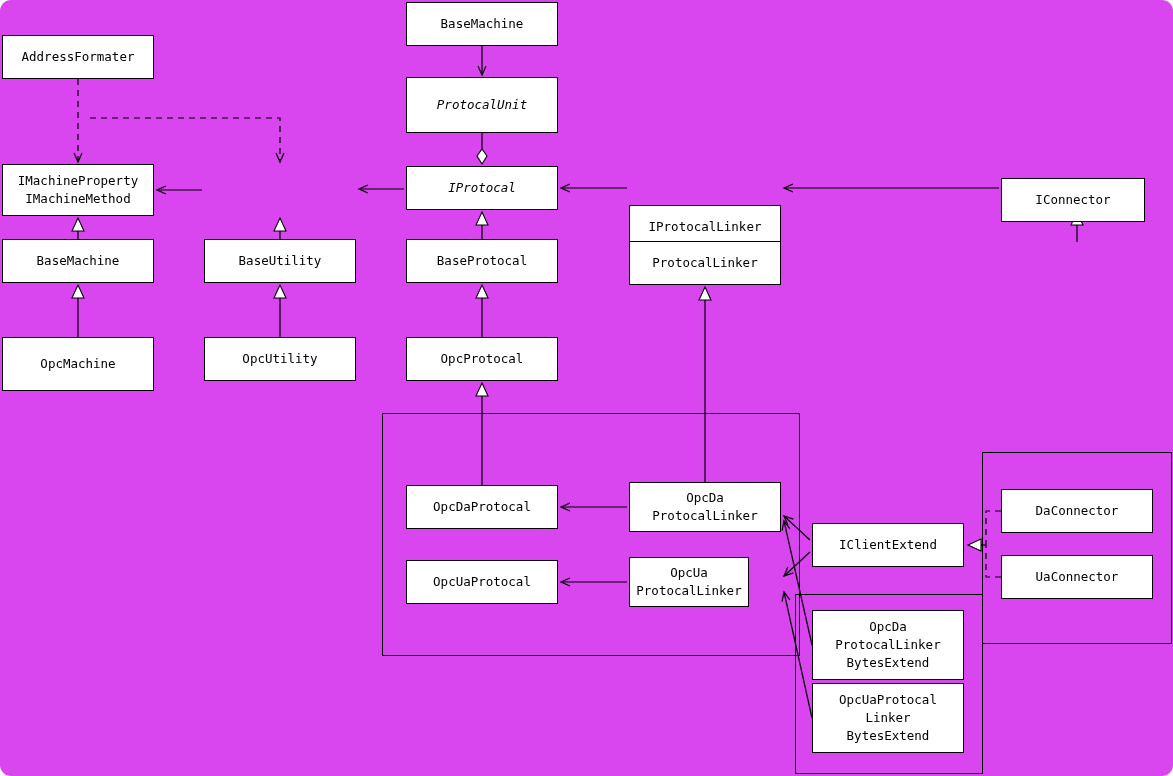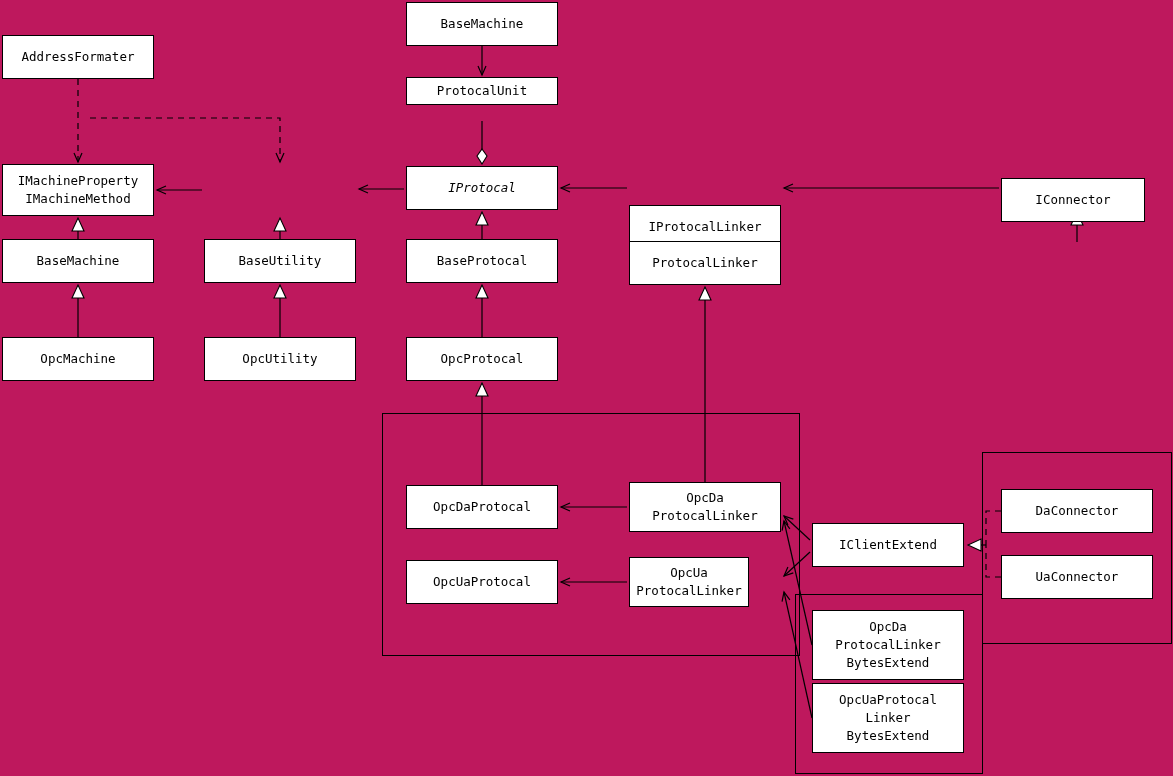--- a/index.html
+++ b/index.html
@@ -4,23 +4,24 @@
 <style>
   html, body {
     margin: 0;
     padding: 0;
     background: #ffffff;
   }
   #canvas {
     position: relative;
     width: 1173px;
     height: 776px;
-    background: #be185d;
+    background: #d946ef;
     font-family: "DejaVu Sans Mono", monospace;
     overflow: hidden;
+    border-radius: 11px;
   }
   .node {
     position: absolute;
     box-sizing: border-box;
     border: 1px solid #000000;
     background: #ffffff;
     display: flex;
     align-items: center;
     justify-content: center;
     text-align: center;
@@ -118,42 +119,42 @@
 
     <line x1="812" y1="645" x2="784" y2="521" stroke="#000" stroke-width="1.2" marker-end="url(#arrowOpen)"></line>
 
     <line x1="812" y1="718" x2="784" y2="592" stroke="#000" stroke-width="1.2" marker-end="url(#arrowOpen)"></line>
   </svg>
 
   <div class="node" style="left:406px; top:2px; width:152px; height:44px;">BaseMachine</div>
 
   <div class="node" style="left:2px; top:35px; width:152px; height:44px;">AddressFormater</div>
 
-  <div class="node" style="left:406px; top:77px; width:152px; height:28px;">ProtocalUnit</div>
+  <div class="node" style="left:406px; top:77px; width:152px; height:56px;font-style:italic;">ProtocalUnit</div>
 
   <div class="node" style="left:2px; top:164px; width:152px; height:52px;">IMachineProperty
 IMachineMethod</div>
 
 
   <div class="node" style="left:406px; top:166px; width:152px; height:44px;font-style:italic;">IProtocal</div>
 
   <div class="node" style="left:629px; top:166px; width:152px; height:44px;margin-top:39px;">IProtocalLinker</div>
 
   <div class="node" style="left:1001px; top:178px; width:144px; height:44px;">IConnector</div>
 
   <div class="node" style="left:2px; top:239px; width:152px; height:44px;">BaseMachine</div>
 
   <div class="node" style="left:204px; top:239px; width:152px; height:44px;">BaseUtility</div>
 
   <div class="node" style="left:406px; top:239px; width:152px; height:44px;">BaseProtocal</div>
 
   <div class="node" style="left:629px; top:241px; width:152px; height:44px;">ProtocalLinker</div>
 
 
-  <div class="node" style="left:2px; top:337px; width:152px; height:44px;">OpcMachine</div>
+  <div class="node" style="left:2px; top:337px; width:152px; height:54px;">OpcMachine</div>
 
   <div class="node" style="left:204px; top:337px; width:152px; height:44px;">OpcUtility</div>
 
   <div class="node" style="left:406px; top:337px; width:152px; height:44px;">OpcProtocal</div>
 
   <div class="node" style="left:406px; top:485px; width:152px; height:44px;">OpcDaProtocal</div>
 
   <div class="node" style="left:629px; top:482px; width:152px; height:50px;">OpcDa
 ProtocalLinker</div>
 

